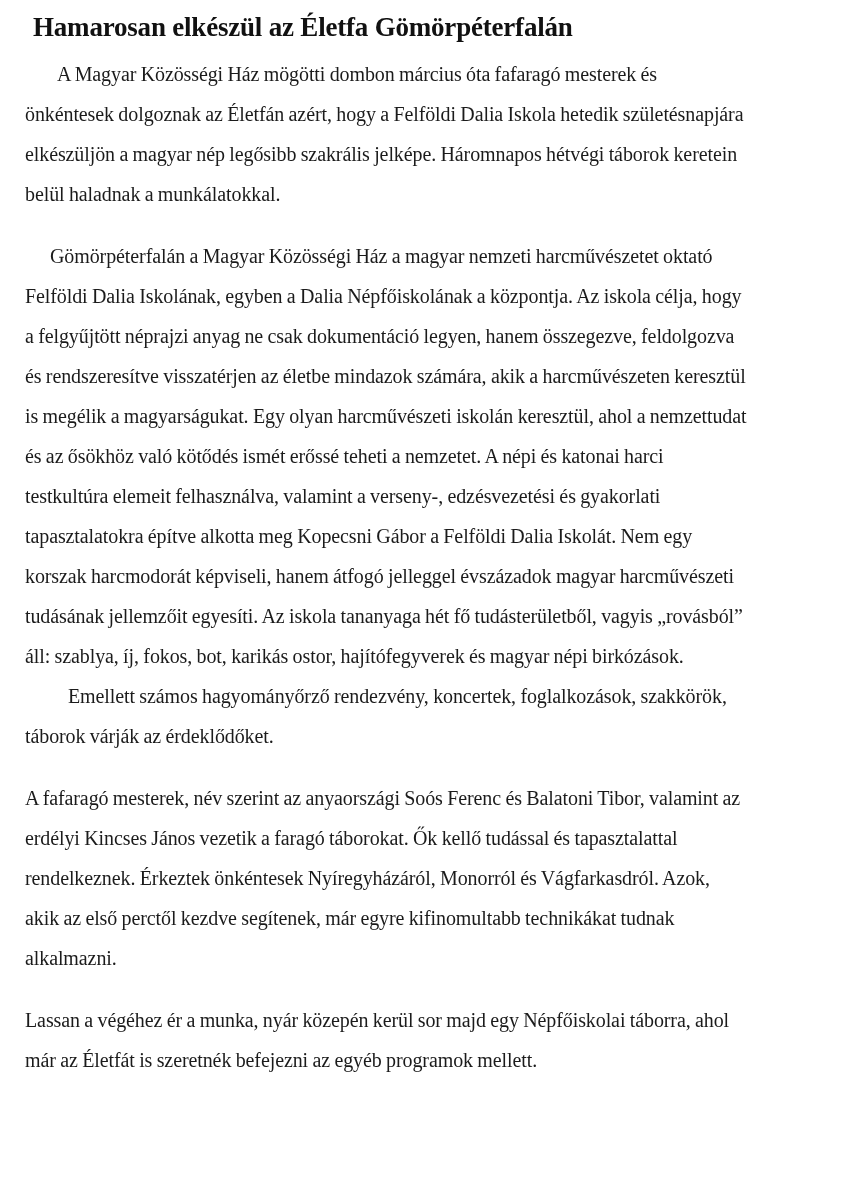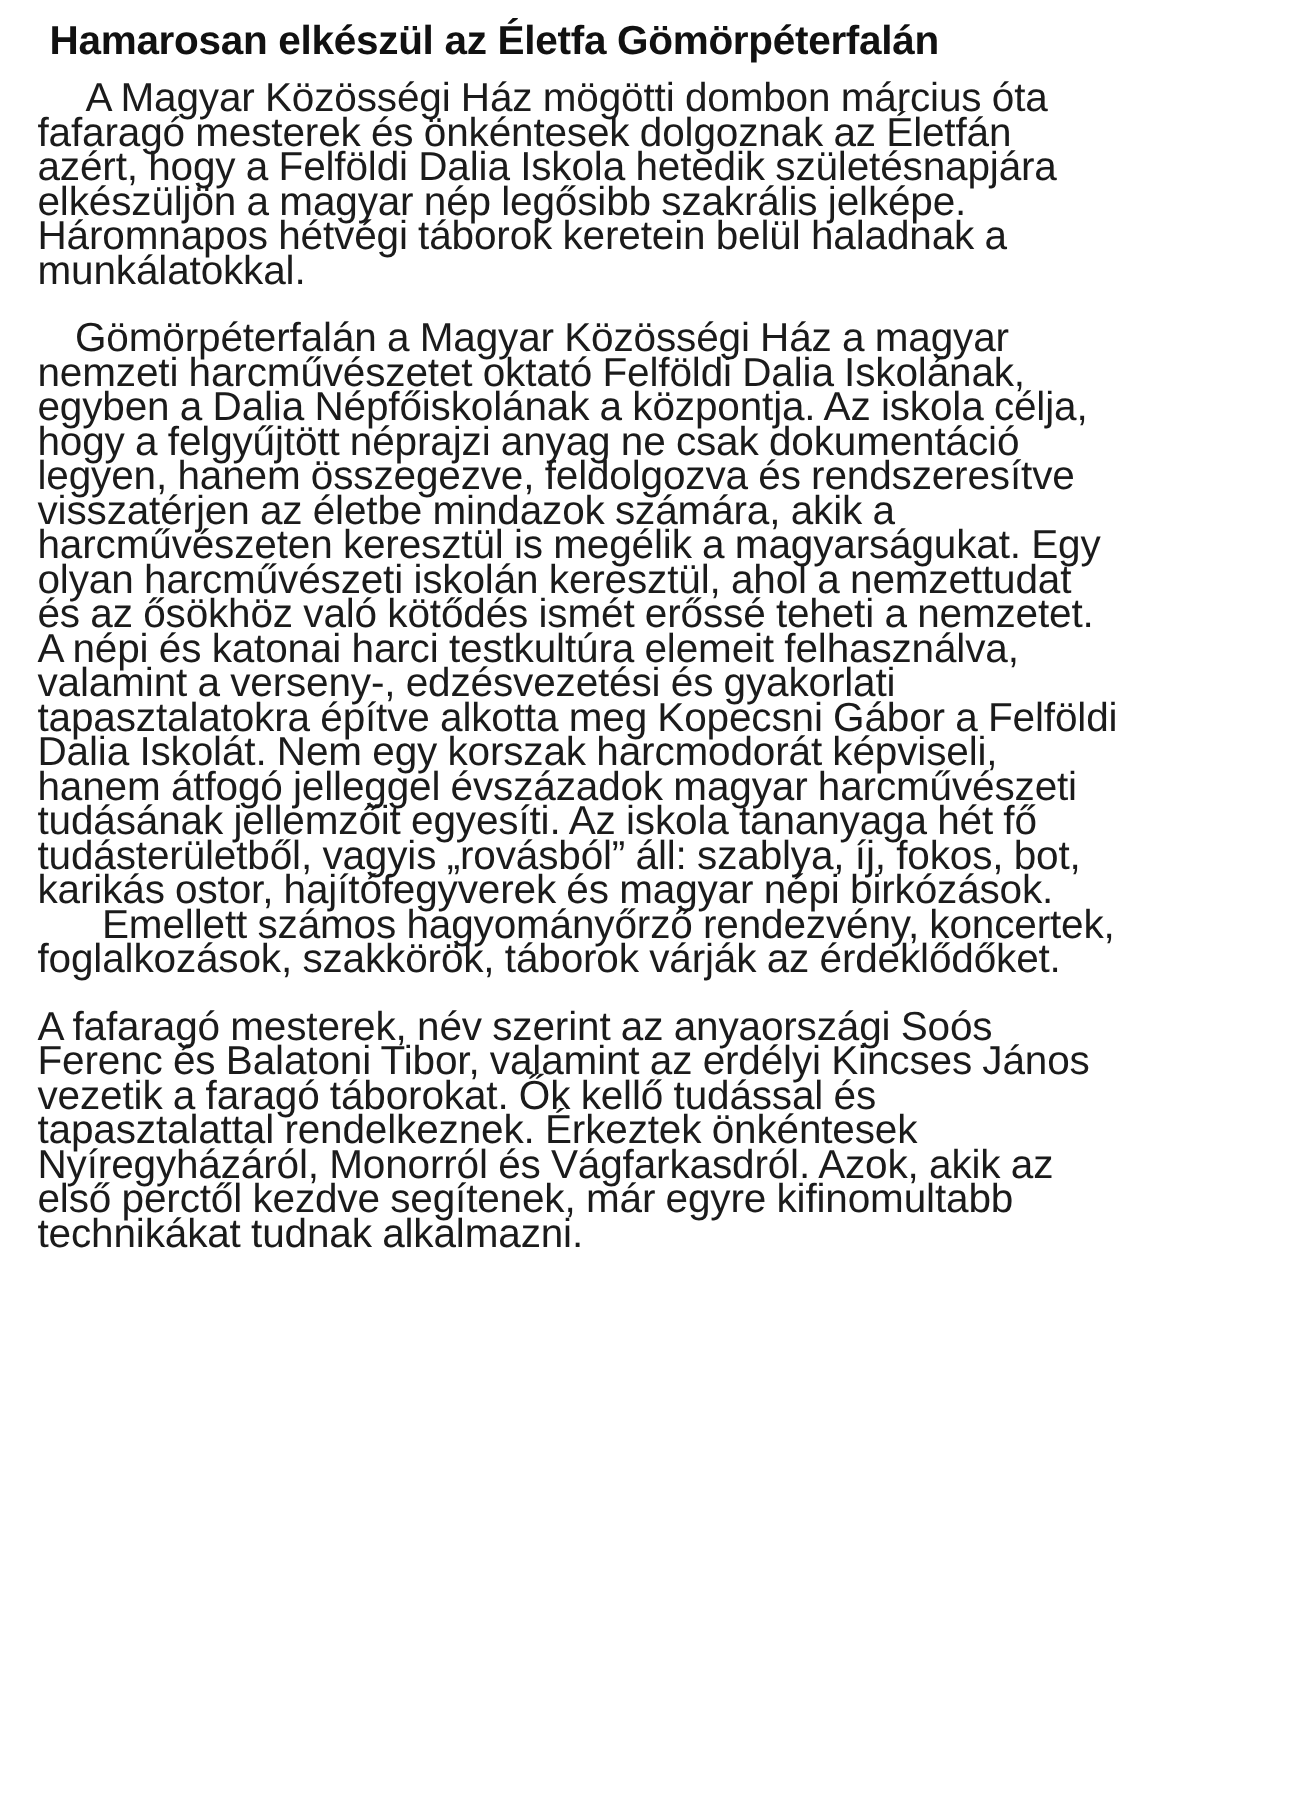--- a/index.html
+++ b/index.html
@@ -13,34 +13,35 @@
     height: 1200px;
     overflow: hidden;
     font-family: "Liberation Sans", "DejaVu Sans", sans-serif;
     color: #1b1b1b;
     box-sizing: border-box;
   }
   .doc {
     box-sizing: border-box;
     width: 803px;
     padding: 11px 40px 0 25px;
+    font-family: Liberation Serif, serif;
   }
   h1.doc-title {
     margin: 0 0 11px 0;
     padding-left: 8px;
     font-size: 27px;
     line-height: 32px;
     font-weight: bold;
     color: #111111;
     letter-spacing: -0.2px;
   }
   p.para {
     margin: 0 16px 22px 0;
-    font-size: 27px;
-    line-height: 23px;
+    font-size: 20px;
+    line-height: 40px;
     letter-spacing: -0.1px;
     word-spacing: -0.5px;
   }
   
   p.indent-lg { text-indent: 32px; }
   p.indent-md { text-indent: 25px; }
   p.indent-xl { text-indent: 43px; }
   
   p.no-gap-after { margin-bottom: 0; }
 </style>
@@ -52,15 +53,16 @@
 
   <p class="para indent-lg">A Magyar Közösségi Ház mögötti dombon március óta fafaragó mesterek és önkéntesek dolgoznak az Életfán azért, hogy a Felföldi Dalia Iskola hetedik születésnapjára elkészüljön a magyar nép legősibb szakrális jelképe. Háromnapos hétvégi táborok keretein belül haladnak a munkálatokkal.</p>
 
   <p class="para indent-md no-gap-after">Gömörpéterfalán a Magyar Közösségi Ház a magyar nemzeti harcművészetet oktató Felföldi Dalia Iskolának, egyben a Dalia Népfőiskolának a központja. Az iskola célja, hogy a felgyűjtött néprajzi anyag ne csak dokumentáció legyen, hanem összegezve, feldolgozva és rendszeresítve visszatérjen az életbe mindazok számára, akik a harcművészeten keresztül is megélik a magyarságukat. Egy olyan harcművészeti iskolán keresztül, ahol a nemzettudat és az ősökhöz való kötődés ismét erőssé teheti a nemzetet. A népi és katonai harci testkultúra elemeit felhasználva, valamint a verseny-, edzésvezetési és gyakorlati tapasztalatokra építve alkotta meg Kopecsni Gábor a Felföldi Dalia Iskolát. Nem egy korszak harcmodorát képviseli, hanem átfogó jelleggel évszázadok magyar harcművészeti tudásának jellemzőit egyesíti. Az iskola tananyaga hét fő tudásterületből, vagyis „rovásból” áll: szablya, íj, fokos, bot, karikás ostor, hajítófegyverek és magyar népi birkózások.</p>
 
   <p class="para indent-xl">Emellett számos hagyományőrző rendezvény, koncertek, foglalkozások, szakkörök, táborok várják az érdeklődőket.</p>
 
 
   <p class="para">A fafaragó mesterek, név szerint az anyaországi Soós Ferenc és Balatoni Tibor, valamint az erdélyi Kincses János vezetik a faragó táborokat. Ők kellő tudással és tapasztalattal rendelkeznek. Érkeztek önkéntesek Nyíregyházáról, Monorról és Vágfarkasdról. Azok, akik az első perctől kezdve segítenek, már egyre kifinomultabb technikákat tudnak alkalmazni.</p>
 
+  <p class="para">Lassan a végéhez ér a munka, nyár közepén kerül sor majd egy Népfőiskolai táborra, ahol már az Életfát is szeretnék befejezni az egyéb programok mellett.</p>
 
 
 </article>
 
 </body></html>

